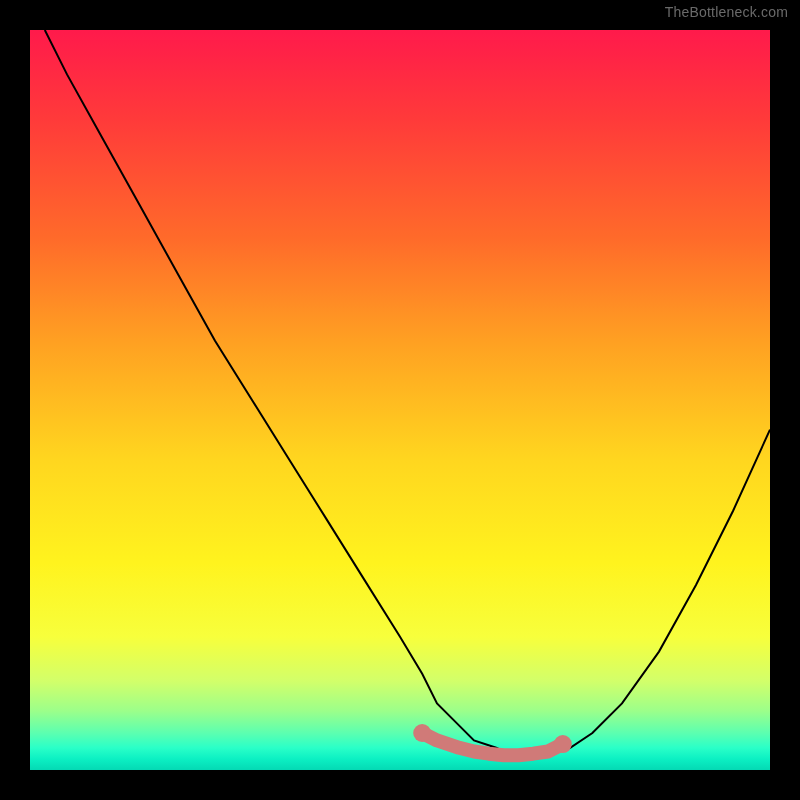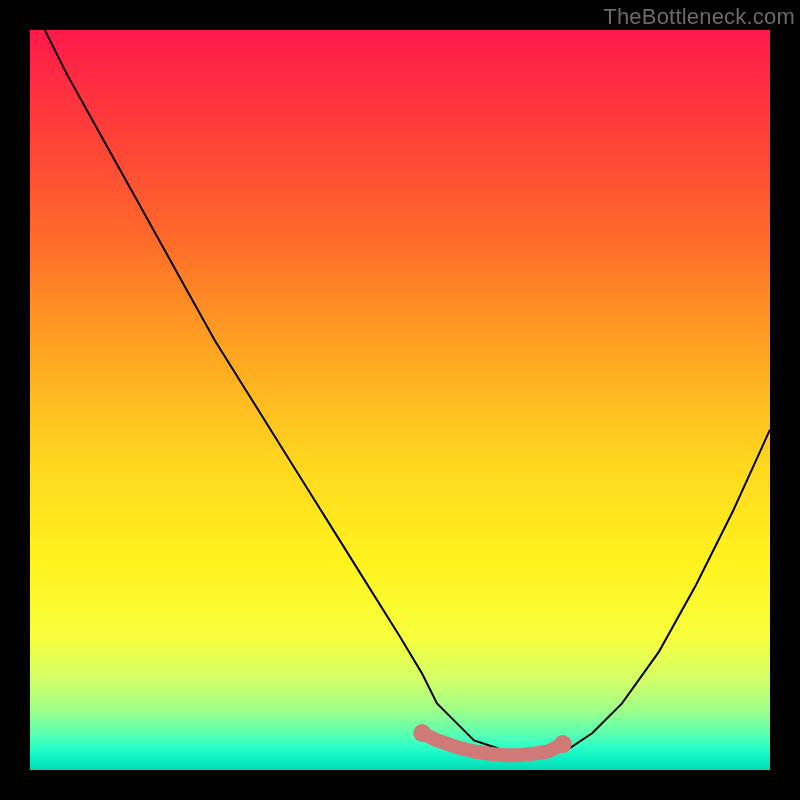--- a/index.html
+++ b/index.html
@@ -36,23 +36,23 @@
       #9cff8a 92%,
       #5cffb0 95%,
       #2affc8 97%,
       #0cf0c3 98.5%,
       #04d9b4 100%
     );
   }
   .watermark {
     position: absolute;
     top: 4px;
-    right: 5px;
+    right: 12px;
     font-family: Arial, Helvetica, sans-serif;
-    font-size: 22px;
+    font-size: 14px;
     color: #6a6a6a;
     letter-spacing: 0.2px;
     user-select: none;
   }
   svg.curve {
     position: absolute;
     left: 0;
     top: 0;
     width: 740px;
     height: 740px;

